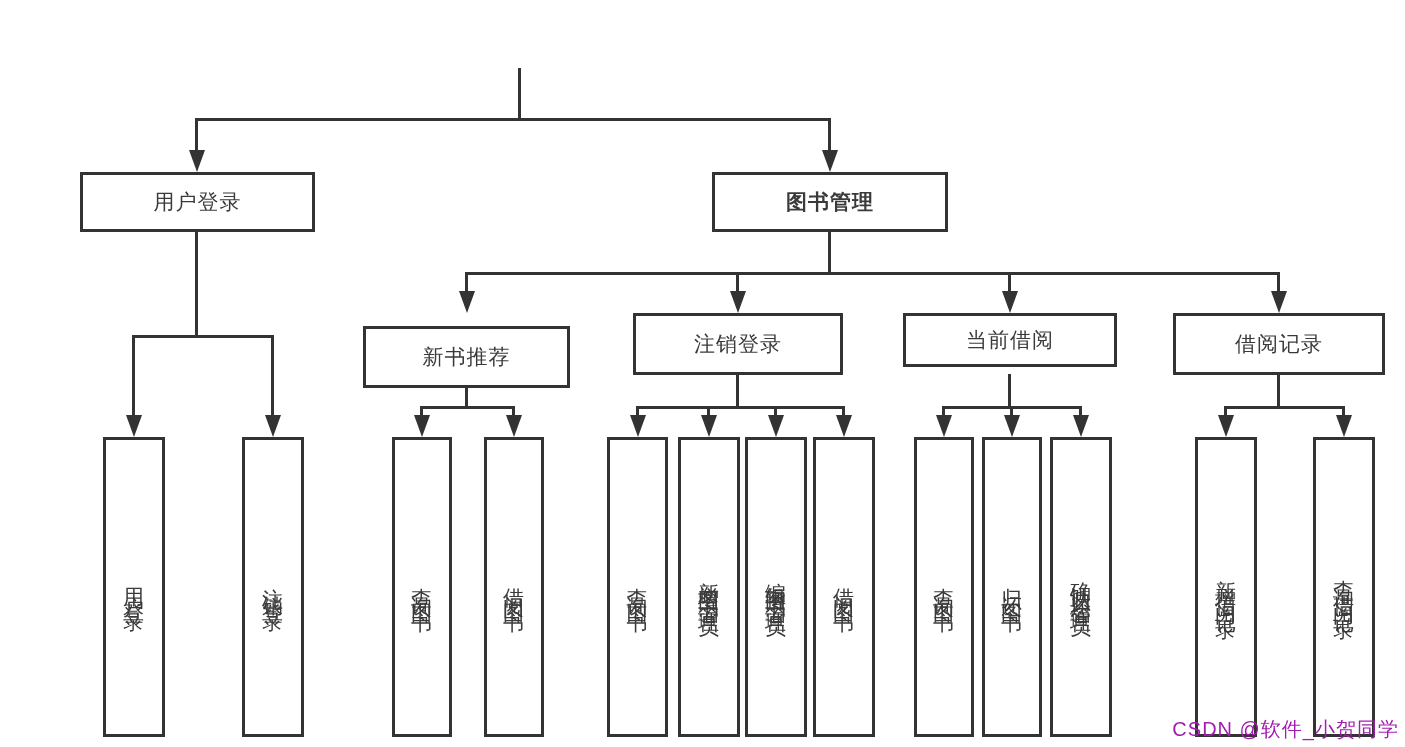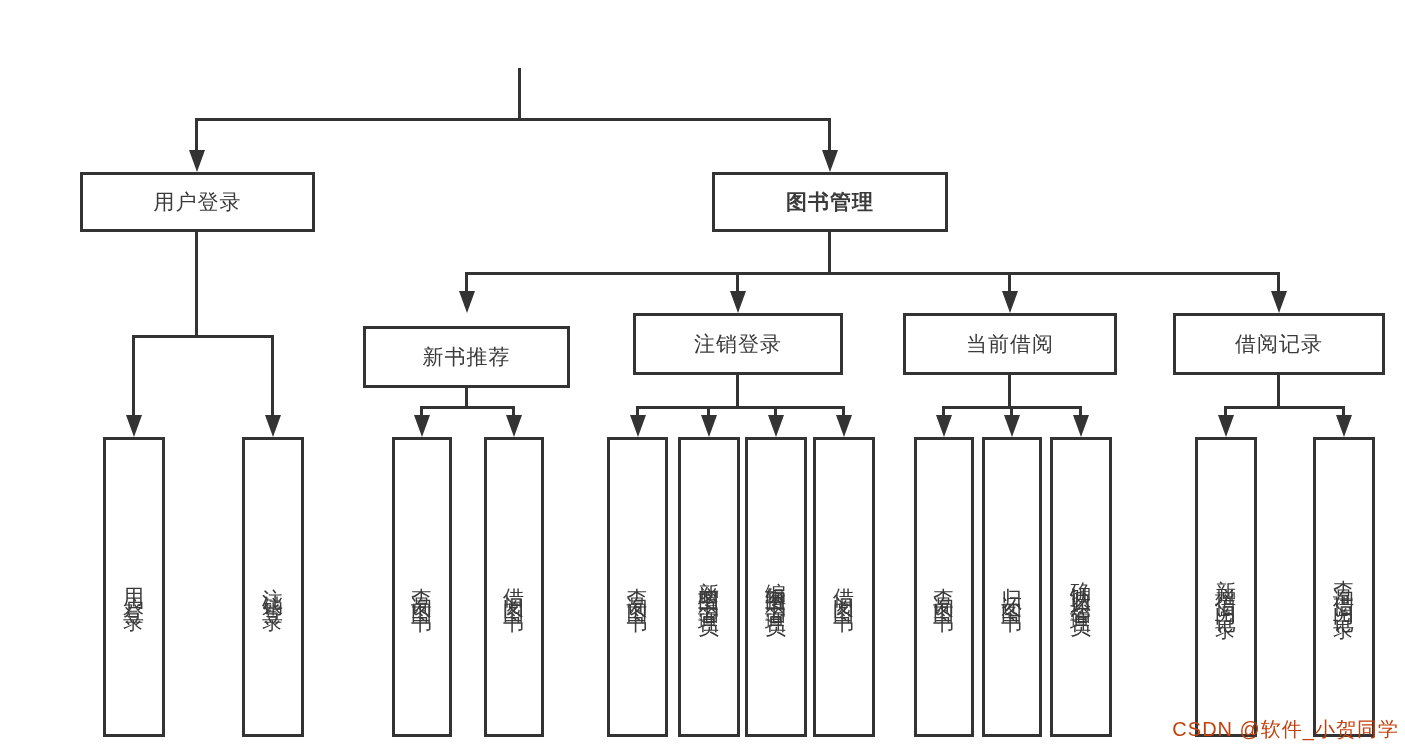--- a/index.html
+++ b/index.html
@@ -46,21 +46,21 @@
     border-left: 8px solid transparent;
     border-right: 8px solid transparent;
     border-top: 22px solid #333333;
     z-index: 1;
   }
   .watermark {
     position: absolute;
     top: 716px;
     right: 6px;
     font-size: 20px;
-    color: #c2410c;
+    color: #a21caf;
     letter-spacing: 1px;
     z-index: 6;
     white-space: nowrap;
   }
 </style>
 </head>
 <body>
 
 <div class="canvas">
 
@@ -96,21 +96,21 @@
   <div class="arrow" style="left:1002px; top:291px;"></div>
   <div class="cline" style="left:1277px; top:272px; width:3px; height:22px;"></div>
   <div class="arrow" style="left:1271px; top:291px;"></div>
 
   <div class="box" style="left:363px; top:326px; width:207px; height:62px;">
     <span class="hlabel">新书推荐</span>
   </div>
   <div class="box" style="left:633px; top:313px; width:210px; height:62px;">
     <span class="hlabel">注销登录</span>
   </div>
-  <div class="box" style="left:903px; top:313px; width:214px; height:62px;">
+  <div class="box" style="left:903px; top:313px; width:214px; height:54px;">
     <span class="hlabel">当前借阅</span>
   </div>
   <div class="box" style="left:1173px; top:313px; width:212px; height:62px;">
     <span class="hlabel">借阅记录</span>
   </div>
 
   <div class="cline" style="left:465px; top:374px; width:3px; height:35px;"></div>
   <div class="cline" style="left:420px; top:406px; width:95px; height:3px;"></div>
   <div class="cline" style="left:420px; top:406px; width:3px; height:12px;"></div>
   <div class="arrow" style="left:414px; top:415px;"></div>

